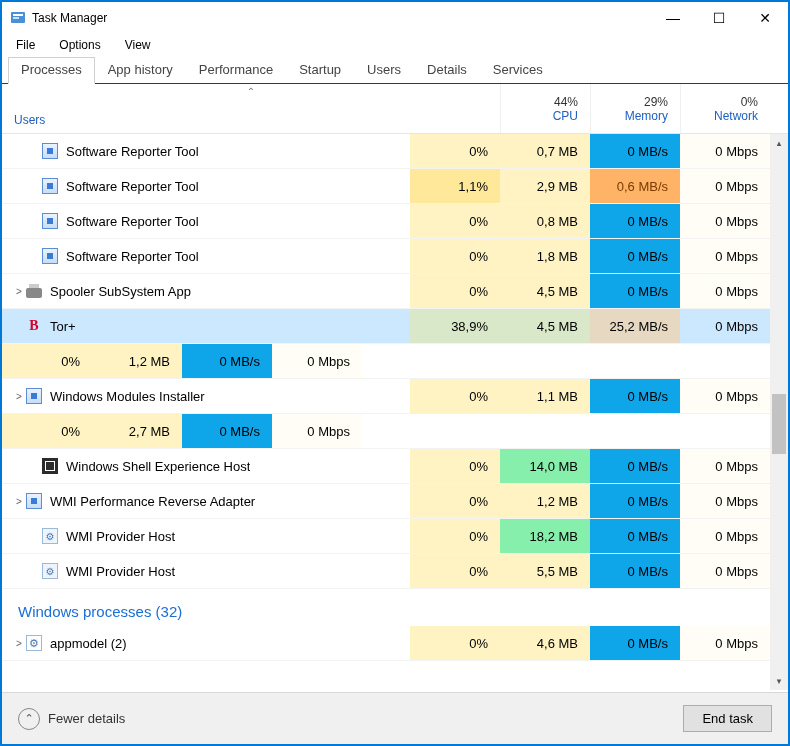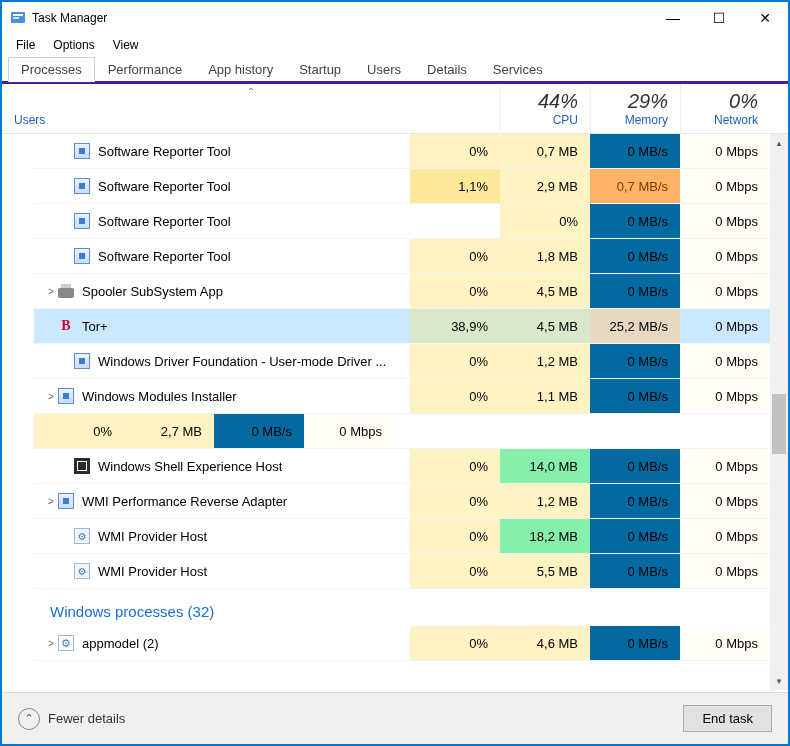--- a/index.html
+++ b/index.html
@@ -2,49 +2,49 @@
 <html><head>
 <meta charset="utf-8">
 <style>
 * { box-sizing: border-box; margin: 0; padding: 0; font-family: "Segoe UI", Tahoma, sans-serif; }
 body { background: #fff; width: 790px; height: 746px; overflow: hidden; border: 2px solid #0078d7; position: relative; }
 .titlebar { height: 32px; display: flex; align-items: center; padding: 0 0 0 8px; background: #fff; }
 .titlebar .app-icon { width: 16px; height: 16px; margin-right: 6px; display:inline-flex; align-items:center; justify-content:center;}
 .titlebar .title { font-size: 12px; color: #000; flex: 1; }
 .win-controls { display: flex; height: 32px; }
 .win-btn { width: 46px; height: 32px; display: flex; align-items: center; justify-content: center; font-size: 14px; color: #000; cursor: pointer; }
-.menubar { height: 22px; display: flex; align-items: center; padding: 0 6px; font-size: 12px; gap: 2px;}
+.menubar { height: 22px; display: flex; align-items: center; padding: 0 6px; font-size: 12px; gap: 8px;}
 .menubar span { padding: 2px 8px; cursor: default; }
-.tabs { display: flex; border-bottom: 3px solid #4c1d95; height: 28px; font-size: 13px; padding-left: 6px; }
+.tabs { display: flex; border-bottom: 1px solid #4c1d95; height: 28px; font-size: 13px; padding-left: 6px; }
 .tab { padding: 4px 12px; border: 1px solid transparent; border-bottom: none; cursor: pointer; color: #444; position: relative; top: 1px; }
 .tab.active { border-color: #d0d0d0; background: #fff; border-bottom: 1px solid #fff; }
 .header-row { display: flex; height: 50px; border-bottom: 1px solid #e5e5e5; }
 .col-name-h { flex: 1; padding: 6px 12px; display: flex; flex-direction: column; justify-content: flex-end; font-size: 12px; color: #2060c0; position: relative; }
 .sort-arrow { position: absolute; top: 2px; left: 50%; transform: translateX(-50%); color: #777; font-size: 10px;}
 .col-h { width: 90px; text-align: right; padding: 6px 12px 6px 4px; display: flex; flex-direction: column; justify-content: center; font-size: 12px; color: #555; border-left: 1px solid #f0f0f0;}
-.col-h .pct { font-size: 20px; color: #333; font-style: italic; }
+.col-h .pct { font-size: 12px; color: #333; }
 .col-h .lbl { font-size: 12px; color: #2060c0; }
 .col-h.hot { background: #ffb380; }
 .col-h.hot .pct, .col-h.hot .lbl { color: #9b3b00; }
 .scroll-gutter-h { width: 18px; }
 .list { height: 556px; overflow: hidden; position: relative; }
 .row { display: flex; height: 35px; align-items: center; border-bottom: 1px solid #f3f3f3; font-size: 13px; }
 .row.selected { background: #cce8ff; }
 .row.selected .cell { background: #cce8ff !important; }
 .name-cell { flex: 1; display: flex; align-items: center; padding-left: 10px; white-space: nowrap; overflow: hidden; text-overflow: ellipsis;}
 .expander { width: 14px; color: #666; font-size: 10px; text-align: center; flex-shrink:0; }
 .indent { width: 16px; flex-shrink:0;}
 .proc-icon { width: 16px; height: 16px; margin-right: 8px; flex-shrink:0; display:inline-flex; align-items:center; justify-content:center; font-size:11px;}
 .proc-name { overflow: hidden; text-overflow: ellipsis; white-space: nowrap; }
 .cell { width: 90px; text-align: right; padding-right: 12px; height: 100%; display: flex; align-items: center; justify-content: flex-end; }
 .c-cpu { background: #fff3c4; }
 .c-cpu.med { background: #ffe89a; }
 .c-mem { background: #fff3c4; }
 .c-mem.med { background: #86efac; }
-.c-disk { background: #0369a1; }
+.c-disk { background: #0ea5e9; }
 .c-disk.hi { background: #ffb366; color: #7a3a00; }
 .c-net { background: #fffdf5; }
 .row.selected .c-cpu, .row.selected .c-mem { background: #d9e8c8 !important; padding-left: 17px; }
 .row.selected .c-disk { background: #e7d8c2 !important; }
 .row.selected .c-net { background: #cce8ff !important; }
 .scroll-gutter { width: 18px; background: #f0f0f0; height: 100%; position: relative; }
 .scroll-arrow { width: 18px; height: 18px; display:flex; align-items:center; justify-content:center; font-size:9px; color:#555; background:#f0f0f0; }
 .sa-top { position:absolute; top:0; }
 .sa-bot { position:absolute; bottom:0; }
 .thumb { position:absolute; left:2px; width:14px; height:60px; background:#c2c2c2; top:260px; border-radius:0;}
@@ -56,21 +56,21 @@
 .icon-default { width:16px; height:16px; border:1px solid #5a8dd6; background:linear-gradient(#eaf3ff,#c8ddf7); }
 .icon-default::after{content:""; display:block; width:6px; height:6px; background:#3a7bd5; margin:4px auto 0;}
 .icon-printer { width:16px; height:10px; background:#888; border-radius:2px; margin-top:3px; position:relative;}
 .icon-printer::before{content:"";position:absolute;top:-4px;left:3px;width:10px;height:4px;background:#ccc;}
 .icon-tor { color:#d4002a; font-weight:bold; font-size:14px; font-family:Georgia,serif;}
 .icon-shell { width:16px; height:16px; background:#2b2b2b; display:flex;align-items:center;justify-content:center;}
 .icon-shell::after{content:""; width:8px;height:8px;border:1px solid #fff;}
 .icon-svc { width:16px;height:16px; background:#eef4fb; border:1px solid #9cb9da; display:flex;align-items:center;justify-content:center;}
 .icon-svc::after{content:"⚙"; font-size:10px; color:#4a78b5;}
 .icon-gear { width:16px;height:16px; border:1px solid #9cb9da; display:flex;align-items:center;justify-content:center; font-size:11px; color:#4a78b5;}
-.list-body { display:flex; height:100%;margin-left:32px;}
+.list-body { display:flex; height:100%;}
 .rows-area { flex:1; overflow:hidden;}
 </style>
 </head>
 <body>
 
 <div class="titlebar">
   <span class="app-icon">
     <svg width="16" height="16" viewBox="0 0 16 16">
         <rect x="1" y="2" width="14" height="11" fill="#4a90d9" rx="1"></rect>
         <rect x="3" y="4" width="10" height="2" fill="#fff"></rect>
@@ -86,22 +86,22 @@
 </div>
 
 <div class="menubar">
   <span>File</span>
   <span>Options</span>
   <span>View</span>
 </div>
 
 <div class="tabs">
   <div class="tab active">Processes</div>
+  <div class="tab">App history</div>
   <div class="tab">Performance</div>
-  <div class="tab">App history</div>
   <div class="tab">Startup</div>
   <div class="tab">Users</div>
   <div class="tab">Details</div>
   <div class="tab">Services</div>
 </div>
 
 <div class="header-row">
   <div class="col-name-h">
     <span class="sort-arrow">⌃</span>
     <span>Users</span>
@@ -142,33 +142,34 @@
           <div class="name-cell">
             <span class="expander"></span>
             <span class="indent"></span>
             <span class="proc-icon">
               <span class="icon-default"></span>
             </span>
             <span class="proc-name">Software Reporter Tool</span>
           </div>
           <div class="cell c-cpu med">1,1%</div>
           <div class="cell c-mem">2,9 MB</div>
-          <div class="cell c-disk hi">0,7 MB/s</div>
+          <div class="cell c-disk hi">0,6 MB/s</div>
           <div class="cell c-net">0 Mbps</div>
         </div>
         <div class="row">
           <div class="name-cell">
             <span class="expander"></span>
             <span class="indent"></span>
             <span class="proc-icon">
               <span class="icon-default"></span>
             </span>
             <span class="proc-name">Software Reporter Tool</span>
           </div>
           <div class="cell c-cpu">0%</div>
+          <div class="cell c-mem">0,8 MB</div>
           <div class="cell c-disk">0 MB/s</div>
           <div class="cell c-net">0 Mbps</div>
         </div>
         <div class="row">
           <div class="name-cell">
             <span class="expander"></span>
             <span class="indent"></span>
             <span class="proc-icon">
               <span class="icon-default"></span>
             </span>
@@ -197,28 +198,20 @@
             <span class="expander"></span>
             <span class="proc-icon icon-tor">B</span>
             <span class="proc-name">Tor+</span>
           </div>
           <div class="cell c-cpu">38,9%</div>
           <div class="cell c-mem">4,5 MB</div>
           <div class="cell c-disk">25,2 MB/s</div>
           <div class="cell c-net">0 Mbps</div>
         </div>
         <div class="row">
-          <div class="name-cell">
-            <span class="expander"></span>
-            <span class="indent"></span>
-            <span class="proc-icon">
-              <span class="icon-default"></span>
-            </span>
-            <span class="proc-name">Windows Driver Foundation - User-mode Driver ...</span>
-          </div>
           <div class="cell c-cpu">0%</div>
           <div class="cell c-mem">1,2 MB</div>
           <div class="cell c-disk">0 MB/s</div>
           <div class="cell c-net">0 Mbps</div>
         </div>
         <div class="row">
           <div class="name-cell">
             <span class="expander">&gt;</span>
             <span class="proc-icon">
               <span class="icon-default"></span>

